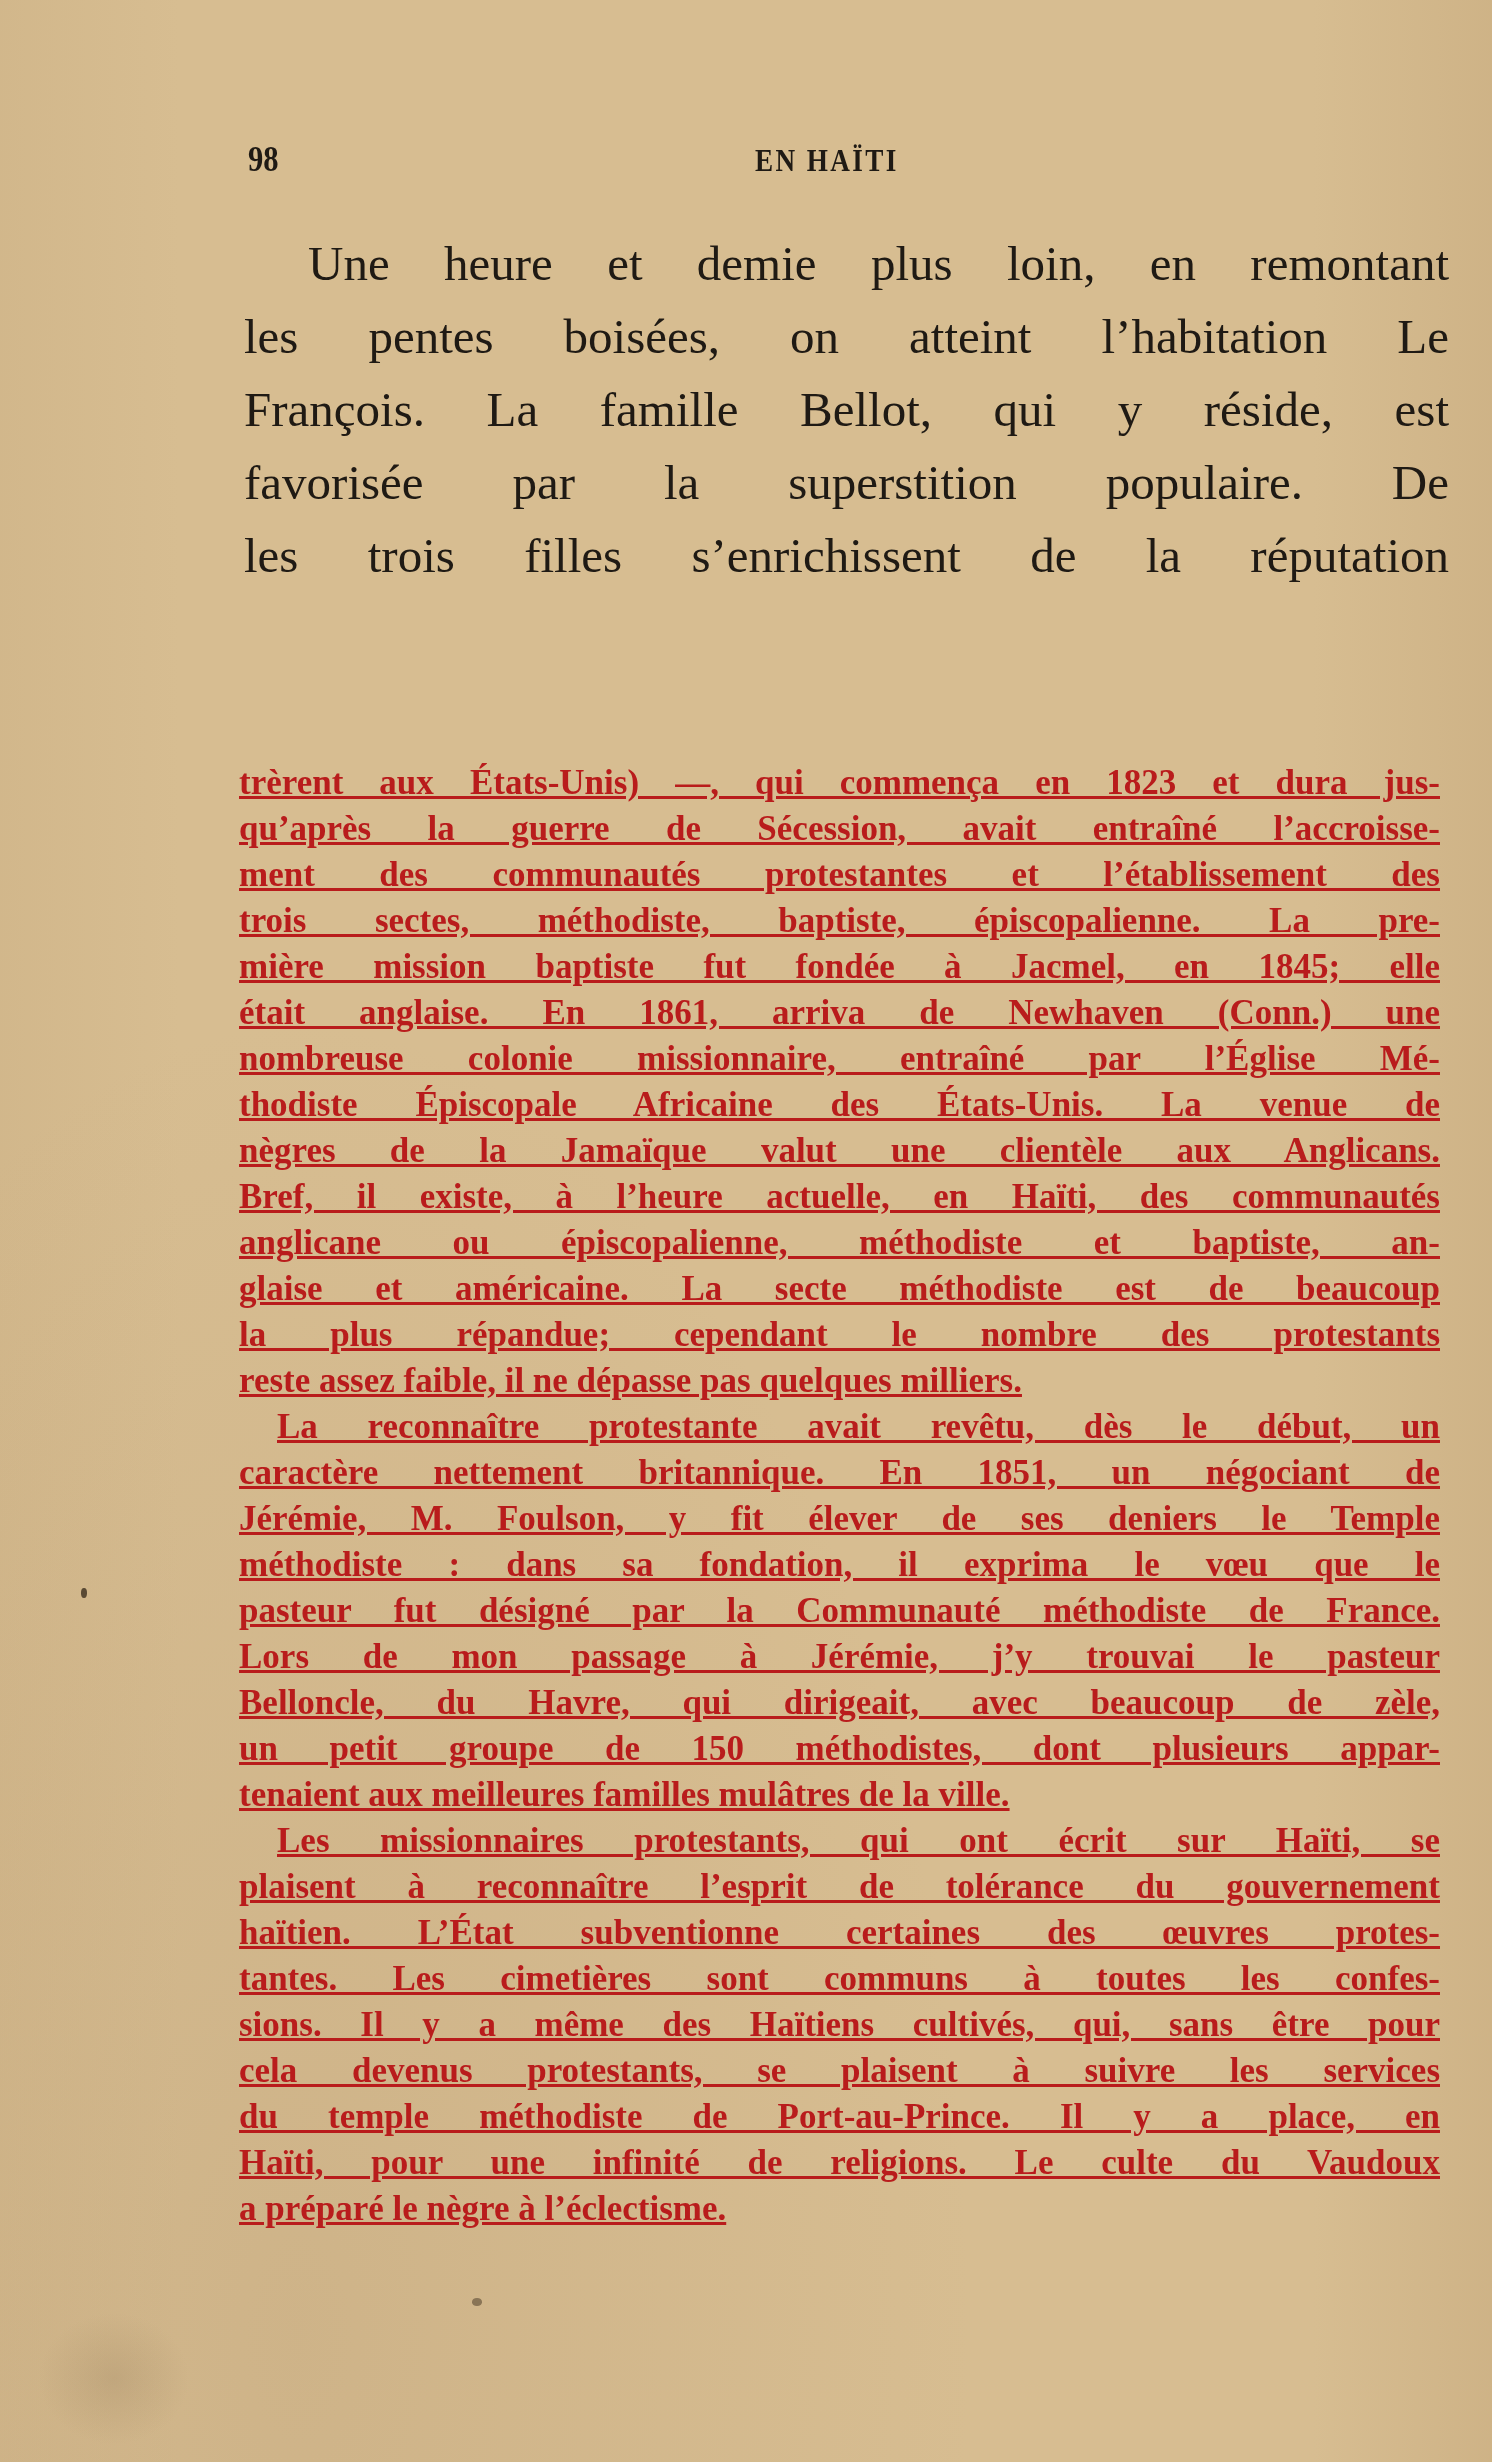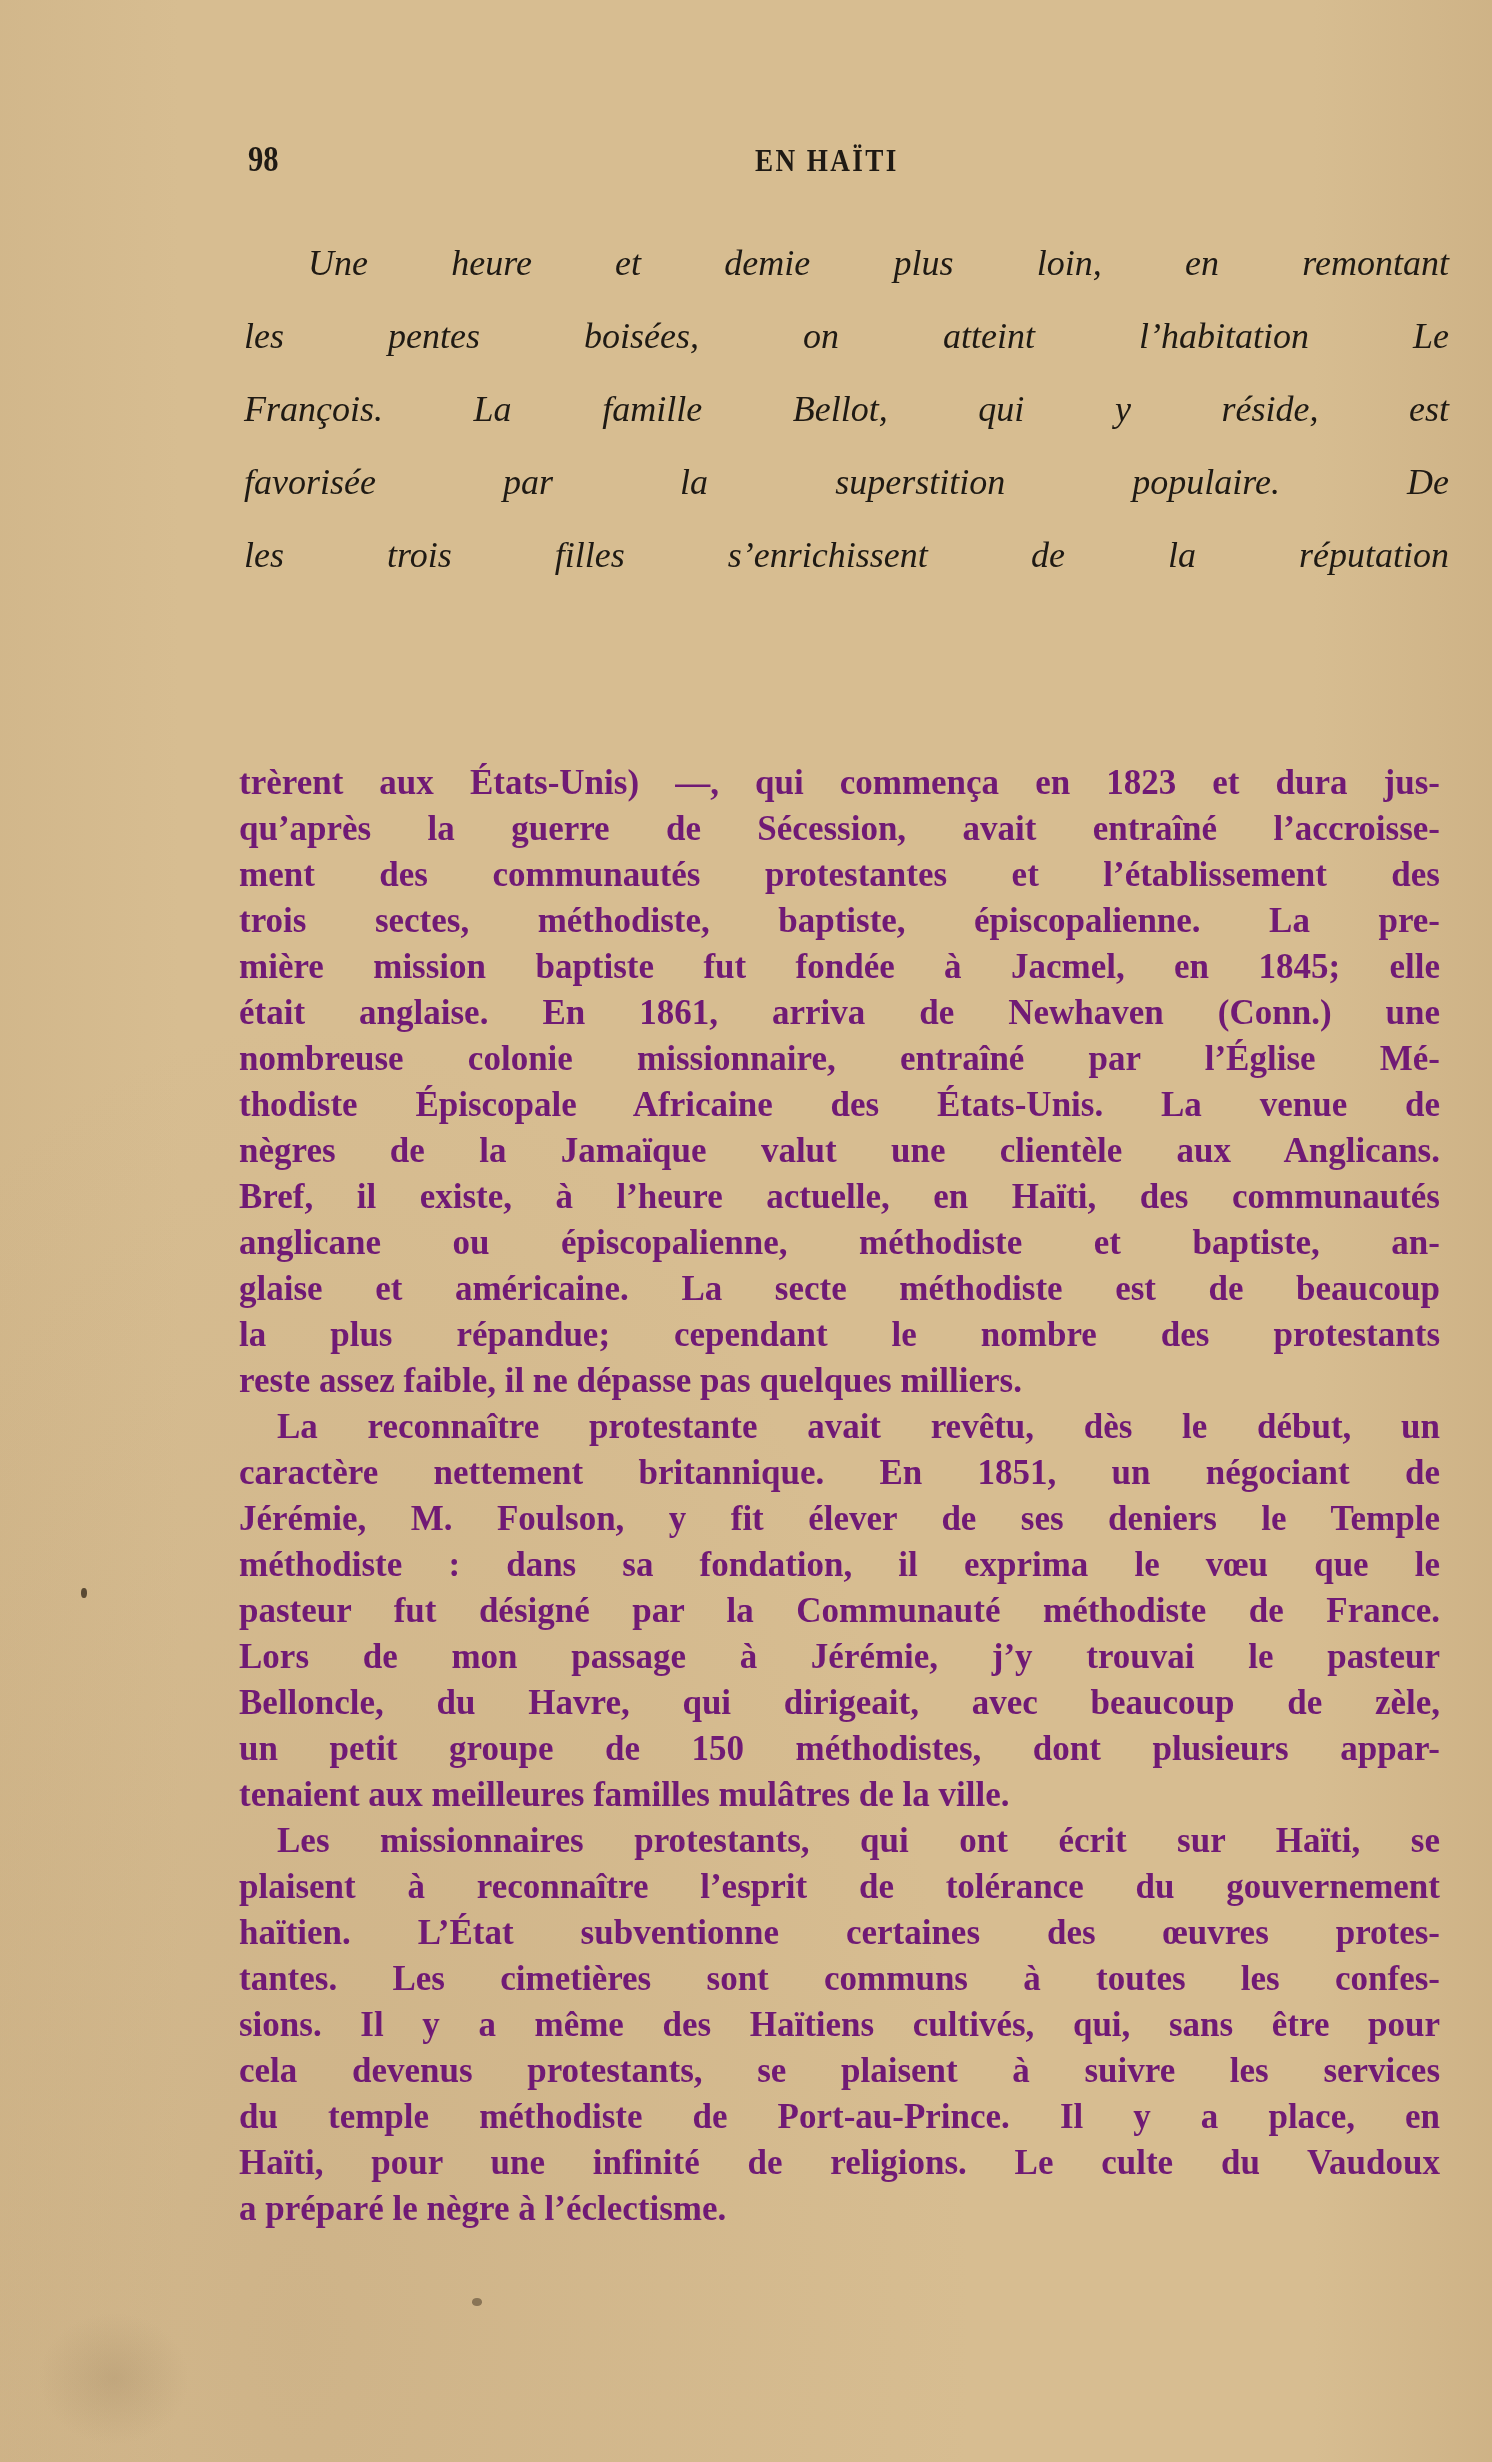--- a/index.html
+++ b/index.html
@@ -55,46 +55,46 @@
   .main-text {
     position: absolute;
     left: 244px;
     top: 227px;
     width: 1205px;
   }
   .main-line {
     display: block;
     height: 73px;
     line-height: 73px;
-    font-size: 36px;
+    font-size: 49px;
     white-space: nowrap;
     text-align: justify;
     text-align-last: justify;
-    font-style: italic;
   }
   .main-line.indent {
     padding-left: 64px;
   }
 
   .note-text {
     position: absolute;
     left: 239px;
     top: 760px;
     width: 1201px;
   }
   .note-line {
     display: block;
     height: 46px;
     line-height: 46px;
     font-size: 35px;
     white-space: nowrap;
     text-align: justify;
     text-align-last: justify;
     font-weight: bold;
-    color: #701a75;
+    color: #b91c1c;
+    text-decoration: underline;
   }
   .note-line.indent {
     padding-left: 38px;
   }
   .note-line.last {
     text-align-last: left;
   }
 
   .speck {
     position: absolute;

